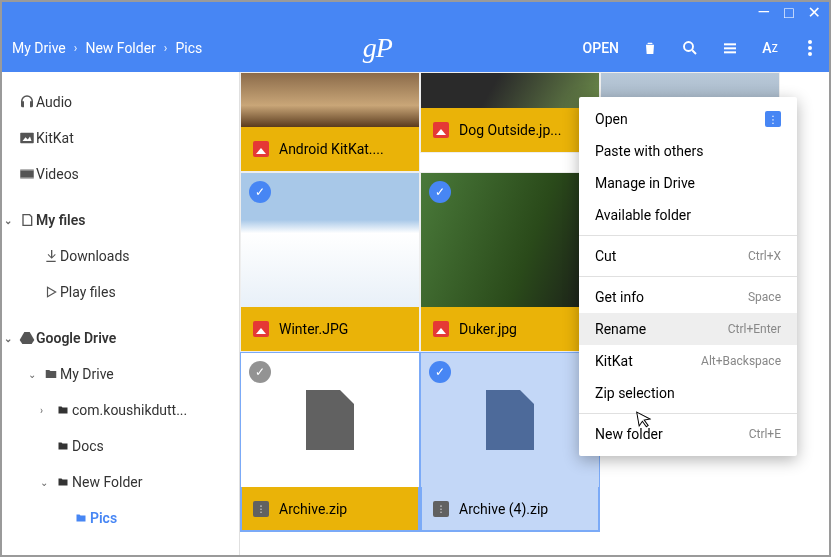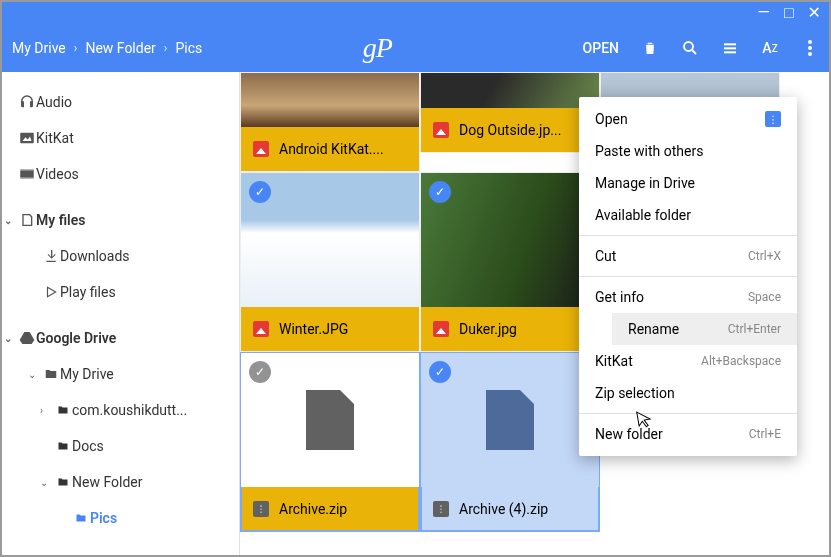--- a/index.html
+++ b/index.html
@@ -35,21 +35,21 @@
 .red-img::after { content: ''; position: absolute; bottom: 3px; left: 3px; border-left: 5px solid transparent; border-right: 5px solid transparent; border-bottom: 6px solid #fff; }
 .zip-ic { width: 16px; height: 16px; background: #616161; border-radius: 2px; display: flex; align-items: center; justify-content: center; color: #fff; font-size: 9px; }
 .file-ic { width: 48px; height: 60px; background: #616161; position: relative; margin: auto; }
 .file-ic::before { content: ''; position: absolute; top: 0; right: 0; border-top: 14px solid #fff; border-left: 14px solid transparent; }
 .file-ic.blue { background: #4d6a9a; }
 .file-ic.blue::before { border-top-color: #c3d7f7; }
 .thumb.arch { background: #fff; display: flex; }
 .thumb.arch.sel-t { background: #c3d7f7; }
 .ctx-menu { position: absolute; top: 95px; right: 32px; width: 218px; background: #fff; box-shadow: 0 4px 16px rgba(0,0,0,.3); border-radius: 2px; padding: 6px 0; z-index: 100; font-size: 14px; }
 .ctx-item { display: flex; justify-content: space-between; align-items: center; height: 32px; padding: 0 16px; cursor: pointer; }
-.ctx-item.hov { background: #eee; margin-left: 33px; }
+.ctx-item.hov { background: #eee; }
 .ctx-hr { height: 1px; background: #e0e0e0; margin: 4px 0; }
 .kbd { color: #888; font-size: 12px; }
 .badge { width: 16px; height: 16px; background: #4786f4; color: #fff; border-radius: 2px; font-size: 10px; display: flex; align-items: center; justify-content: center; }
 .cursor-ptr { position: absolute; top: 408px; right: 178px; font-size: 14px; color: #000; z-index: 200; transform: rotate(-10deg); }
 svg { display: block; }
 </style>
 </head>
 <body>
 
 <div class="titlebar">

